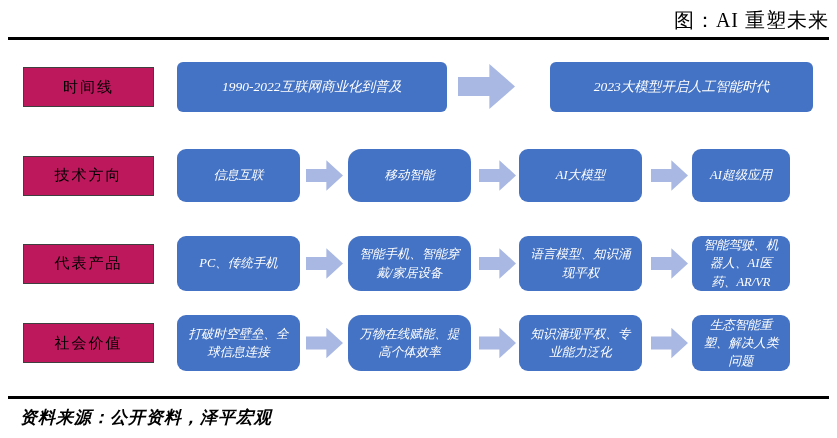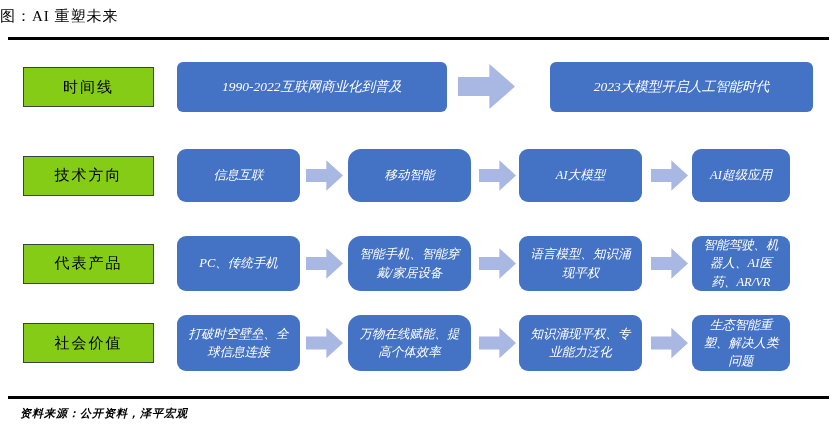--- a/index.html
+++ b/index.html
@@ -1,37 +1,37 @@
 <!DOCTYPE html>
 <html lang="zh"><head>
 <meta charset="utf-8">
 <style>
   html,body{margin:0;padding:0;background:#ffffff;}
   .canvas{
     position:relative;width:837px;height:438px;background:#ffffff;overflow:hidden;
     font-family:"Liberation Serif","DejaVu Serif",serif;
   }
   .title{
-    position:absolute;top:7px;left:0;right:8px;text-align:left;
-    font-size:15px;color:#000;letter-spacing:1px;
+    position:absolute;top:7px;left:0;right:8px;text-align:right;
+    font-size:20px;color:#000;letter-spacing:1px;
   }
   .rule{position:absolute;left:8px;right:8px;height:3px;background:#000;}
   .rule-top{top:37px;}
   .rule-bottom{top:396px;}
 
   .row{position:absolute;left:0;right:0;}
   .row1{top:62px;height:50px;}
   .row2{top:149px;height:53px;}
   .row3{top:236px;height:55px;}
   .row4{top:315px;height:56px;}
 
   .label-box{
     position:absolute;left:23px;width:129px;height:38px;top:50%;
     transform:translateY(-50%);
-    border:1.5px solid #3f3f3f;background:#84cc16;
+    border:1.5px solid #3f3f3f;background:#be185d;
     display:flex;align-items:center;justify-content:center;
     font-size:15px;color:#000;letter-spacing:2px;
   }
   .bluebox{
     position:absolute;top:0;height:100%;
     background:#4472C4;border-radius:9px;color:#ffffff;
     display:flex;align-items:center;justify-content:center;text-align:center;
     font-size:12.5px;font-style:italic;line-height:1.45;
     padding:2px 7px;box-sizing:border-box;word-break:break-word;
   }
@@ -46,21 +46,21 @@
   .arrow{
     position:absolute;background:#A9B8E3;
     clip-path:polygon(0 30%,55% 30%,55% 2%,100% 50%,55% 98%,55% 70%,0 70%);
   }
   .arrow-sm{width:37px;height:32px;top:50%;transform:translateY(-50%);}
   .a1{left:306px;} .a2{left:479px;} .a3{left:651px;}
   .arrow-big{left:458px;top:1px;width:57px;height:47px;}
 
   .source{
     position:absolute;top:406px;left:20px;
-    font-size:11px;font-style:italic;font-weight:bold;color:#000;letter-spacing:1px;
+    font-size:17px;font-style:italic;font-weight:bold;color:#000;letter-spacing:1px;
   }
 </style>
 </head>
 <body>
 
 <div class="canvas">
 
   <div class="title">图：AI 重塑未来</div>
   <div class="rule rule-top"></div>
 

